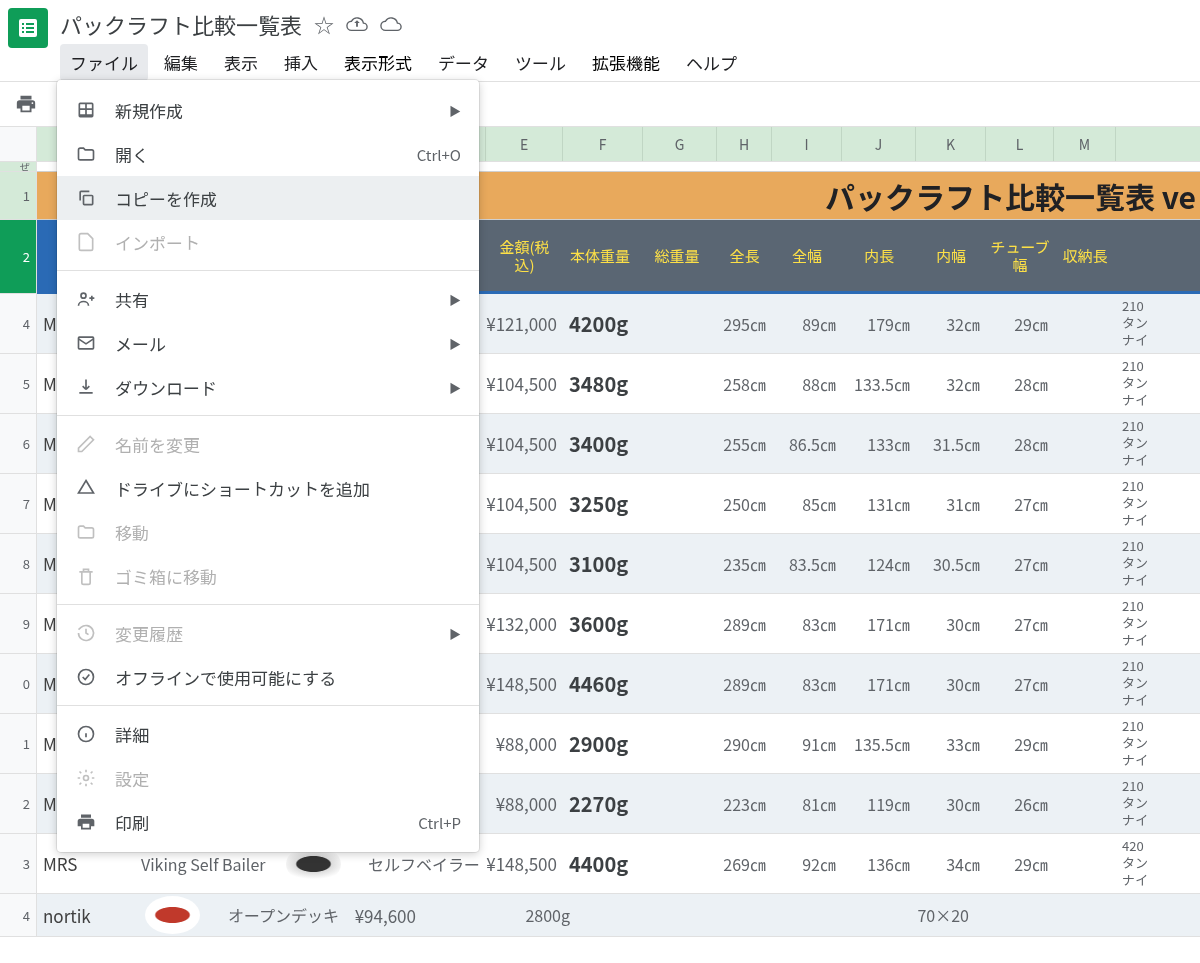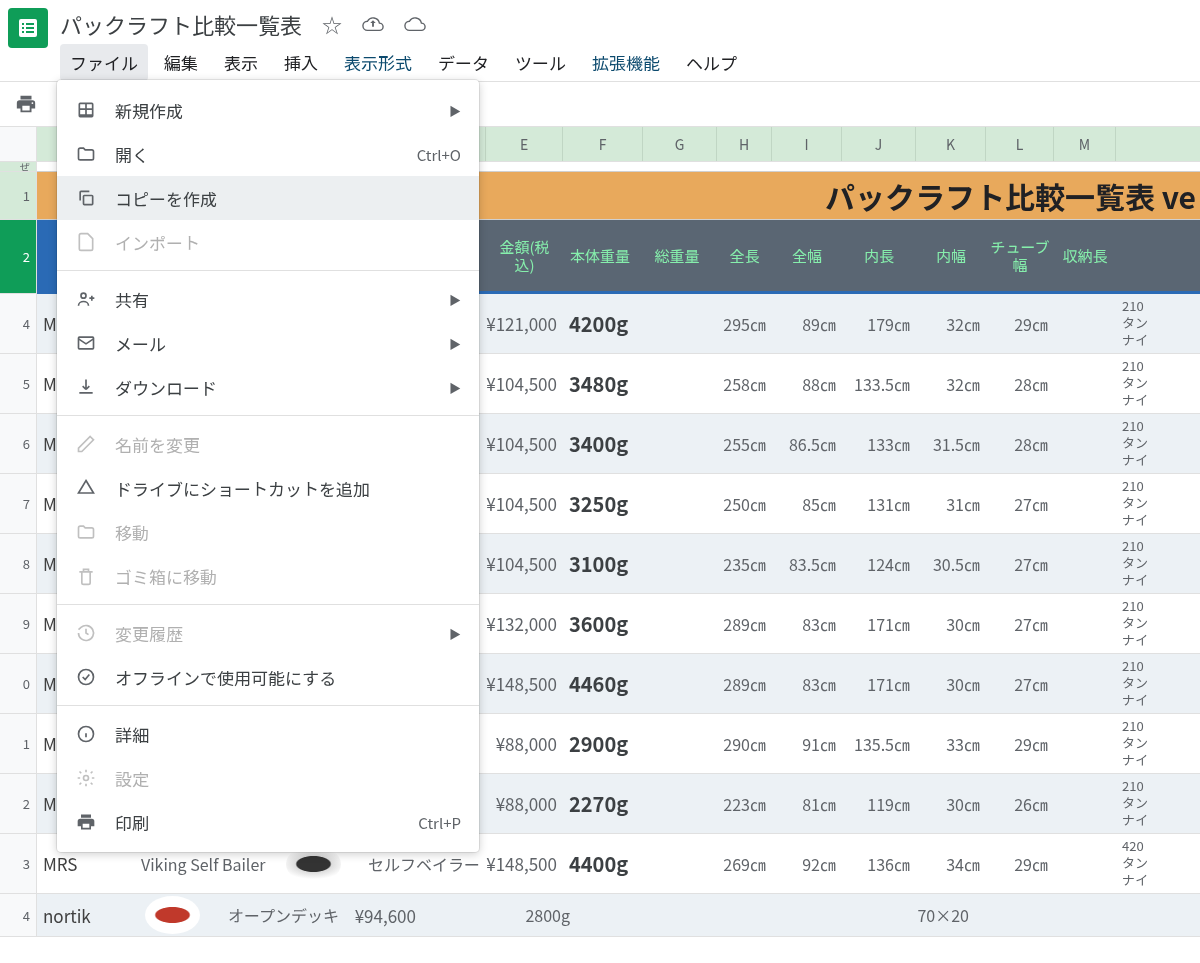--- a/index.html
+++ b/index.html
@@ -3,29 +3,29 @@
 <meta charset="utf-8">
 <style>
   * { box-sizing: border-box; margin: 0; padding: 0; }
   body { font-family: "Noto Sans JP", Arial, sans-serif; font-size: 14px; color: #3c4043; background: #fff; overflow: hidden; width: 1200px; height: 963px; position: relative; }
   
   
   .header { display: flex; align-items: flex-start; padding: 8px 8px 0 8px; }
   .sheets-logo { width: 40px; height: 40px; background: #0f9d58; border-radius: 4px; display: flex; align-items: center; justify-content: center; margin-right: 12px; flex-shrink: 0; }
   .sheets-logo svg { width: 24px; height: 24px; fill: #fff; }
   .header-main { flex: 1; }
-  .title-row { display: flex; align-items: center; gap: 20px; padding-bottom: 2px; }
+  .title-row { display: flex; align-items: center; gap: 12px; padding-bottom: 2px; }
   .doc-title { font-size: 22px; color: #3c4043; }
   .title-icon { color: #5f6368; font-size: 20px; display: inline-flex; }
   
   
   .menubar { display: flex; gap: 6px; padding-top: 2px; }
   .menu-item { padding: 6px 10px; font-size: 17px; color: #202124; border-radius: 4px; cursor: pointer; }
   .menu-item.active { background: #e8eaed; }
-  .menu-item.disabled { color: #0c4a6e; text-align: center; }
+  .menu-item.disabled { color: #000000; text-align: center; }
   
   
   .toolbar-row { border-top: 1px solid #e0e0e0; padding: 8px 12px; display: flex; align-items: center; }
   .print-btn { color: #5f6368; width: 28px; height: 28px; display: flex; align-items: center; justify-content: center; }
   
   
   .sheet-container { position: relative; border-top: 1px solid #e0e0e0; }
   .corner-box { position: absolute; left: 0; top: 0; width: 37px; height: 35px; background: #f8f9fa; border-right: 1px solid #e0e0e0; border-bottom: 1px solid #e0e0e0; z-index: 2; }
   .col-headers { position: absolute; left: 37px; top: 0; right: 0; height: 35px; display: flex; background: #d4ead8; z-index: 2; border-bottom: 1px solid #e0e0e0; }
   .col-header { flex-shrink: 0; display: flex; align-items: center; justify-content: center; font-size: 14px; color: #5f6368; border-right: 1px solid #c0d6c4; }
@@ -35,21 +35,21 @@
   .row-header.active { background: #0f9d58; color: #fff; }
   .row-header.sel { background: #d4ead8; }
   
   .sheet-body { position: absolute; left: 37px; top: 35px; right: 0; }
   
   
   .title-band { height: 48px; background: #e8a95c; display: flex; align-items: center; justify-content: flex-end; font-size: 30px; font-weight: bold; color: #202124; padding-right: 4px; white-space: nowrap; overflow: hidden; border-bottom: 1px solid #d0d0d0; }
   .freeze-row { height: 10px; background: #fff; border-bottom: 1px solid #d0d0d0; }
   
   
-  .data-header { display: flex; height: 74px; background: #5a6673; color: #86efac; border-bottom: 3px solid #2a6ab5; }
+  .data-header { display: flex; height: 74px; background: #5a6673; color: #fde047; border-bottom: 3px solid #2a6ab5; }
   .dh-cell { flex-shrink: 0; display: flex; align-items: center; justify-content: center; text-align: center; font-size: 15px; padding: 4px; line-height: 1.2; }
   .dh-brand { background: #2a6ab5; }
   
   
   .data-row { display: flex; height: 60px; border-bottom: 1px solid #e0e0e0; align-items: center; color: #5f6368; font-size: 16px; }
   .data-row.even { background: #ecf1f5; }
   .data-row.odd { background: #fff; }
   .dc { flex-shrink: 0; padding: 0 6px; display: flex; align-items: center; height: 100%; overflow: hidden; white-space: nowrap; }
   .dc.right { justify-content: flex-end; }
   .dc.center { justify-content: center; }

